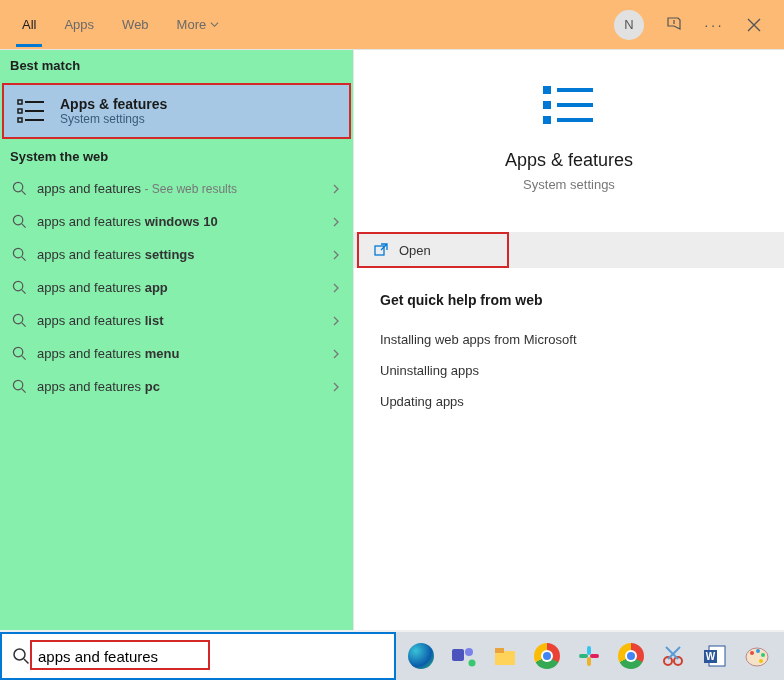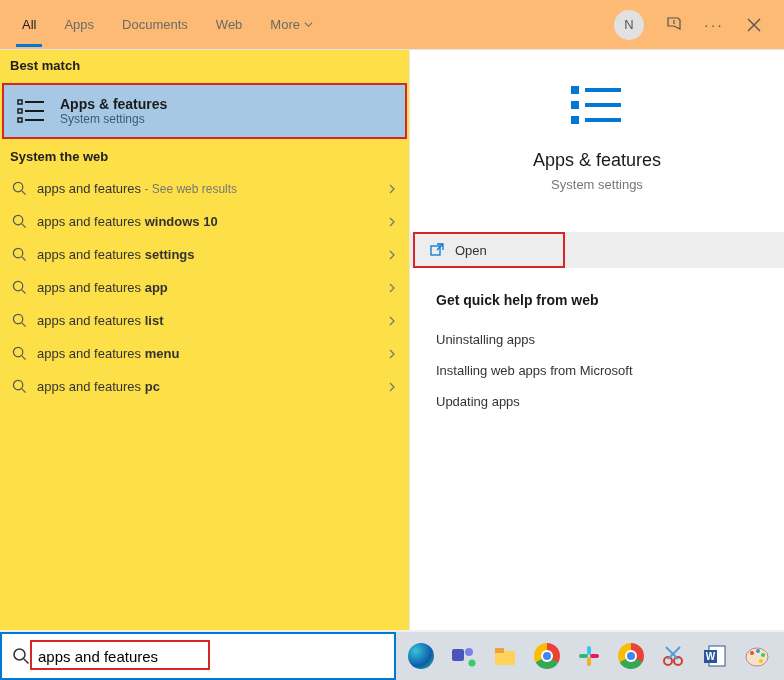--- a/index.html
+++ b/index.html
@@ -13,21 +13,21 @@
   .tab.active::after { content: ""; position: absolute; left: 6px; right: 6px; bottom: -1px; height: 3px; background: #0078d4; }
   .more-tab { display: flex; align-items: center; gap: 4px; }
   .chevron-down { width: 9px; height: 9px; }
   .top-right { display: flex; align-items: center; gap: 20px; padding-right: 10px; }
   .avatar { width: 30px; height: 30px; border-radius: 50%; background: #e1e1e1; display: flex; align-items: center; justify-content: center; font-size: 13px; color: #555; }
   .icon-btn { width: 20px; height: 20px; cursor: pointer; color: #555; }
   .dots { letter-spacing: 2px; font-size: 14px; color: #555; }
   
   
   .main { display: flex; height: 580px; }
-  .left-col { width: 410px; background: #fde047; border-right: 1px solid #e5e5e5; }
+  .left-col { width: 354px; background: #86efac; border-right: 1px solid #e5e5e5; }
   .right-col { flex: 1; background: #fff; }
   
   
   .section-header { font-size: 13px; font-weight: 600; padding: 8px 10px; color: #202020; }
   .best-match-item { display: flex; align-items: center; padding: 10px 12px; background: #a6c8e4; border: 2px solid #d42828; margin: 2px 2px; }
   .bm-icon { width: 32px; height: 32px; margin-right: 12px; }
   .bm-text .title { font-size: 14px; font-weight: 600; color: #1a1a1a; }
   .bm-text .sub { font-size: 12px; color: #3a5a7a; }
   
   .web-result { display: flex; align-items: center; padding: 9px 12px; font-size: 13px; color: #333; cursor: pointer; }
@@ -63,21 +63,20 @@
   .task-icon { width: 34px; height: 34px; border-radius: 4px; display: flex; align-items: center; justify-content: center; }
   .circle { width: 26px; height: 26px; border-radius: 50%; }
 </style>
 </head>
 <body>
 
 <div class="top-bar">
   <div class="tabs">
     <div class="tab active">All</div>
     <div class="tab">Apps</div>
-    <div class="tab">Documents</div>
     <div class="tab">Web</div>
     <div class="tab more-tab">
       <span>More</span>
       <svg class="chevron-down" viewBox="0 0 10 10">
           <path d="M1 3 L5 7 L9 3" stroke="#6a6a6a" stroke-width="1.2" fill="none"></path>
         </svg>
     </div>
   </div>
   <div class="top-right">
     <div class="avatar">N</div>
@@ -204,22 +203,22 @@
         <svg class="open-icon" viewBox="0 0 16 16">
             <rect x="2" y="4" width="9" height="9" fill="none" stroke="#0078d4" stroke-width="1.3"></rect>
             <path d="M8 2 h6 v6 M14 2 L8 8" stroke="#0078d4" stroke-width="1.3" fill="none"></path>
           </svg>
         <span>Open</span>
       </div>
     </div>
 
     <div class="help-section">
       <div class="help-title">Get quick help from web</div>
+      <div class="help-link">Installing web apps from Microsoft</div>
       <div class="help-link">Uninstalling apps</div>
-      <div class="help-link">Installing web apps from Microsoft</div>
       <div class="help-link">Updating apps</div>
     </div>
   </div>
 </div>
 
 <div class="search-bar">
   <svg class="search-glyph" viewBox="0 0 18 18">
       <circle cx="7.5" cy="7.5" r="5.5" stroke="#333" stroke-width="1.5" fill="none"></circle>
       <line x1="12" y1="12" x2="16.5" y2="16.5" stroke="#333" stroke-width="1.5"></line>
     </svg>

